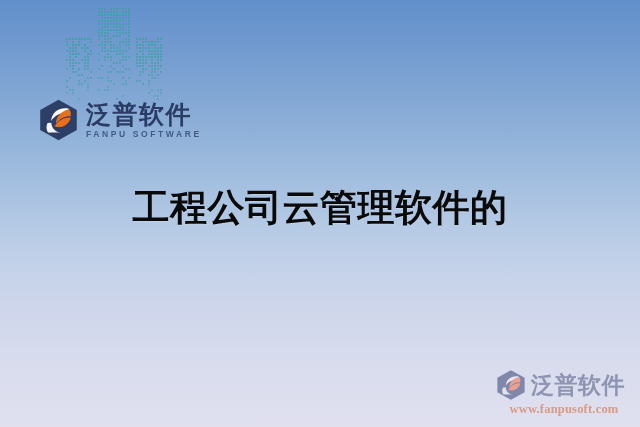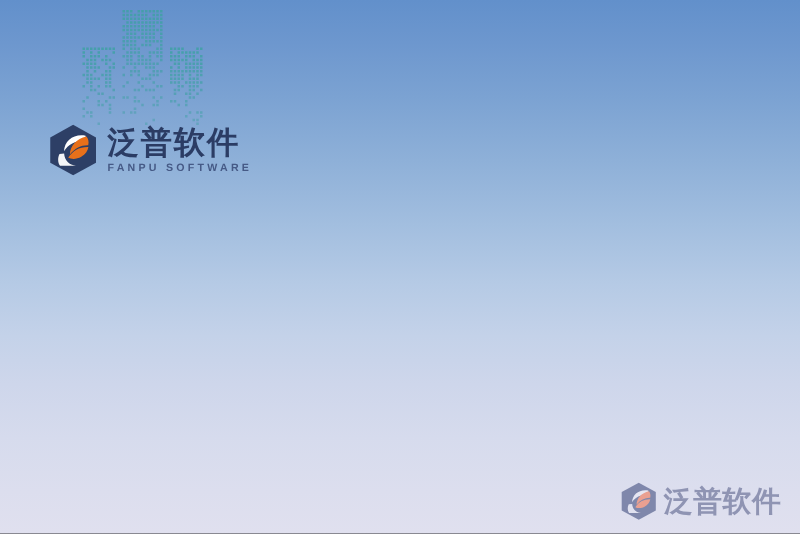--- a/index.html
+++ b/index.html
@@ -519,30 +519,32 @@
         <path d="M13.3 23.8 C13.6 29.4 17.5 33.2 22.8 33.6 L10.0 33.6 C8.2 31.0 8.0 27.0 9.6 24.1 Z" fill="#ffffff" opacity="0.95"></path>
       </svg>
     </span>
     <span class="words">
       <span class="cn">泛普软件</span>
       <span class="en">FANPU SOFTWARE</span>
     </span>
   </div>
 
   <div id="title">
+    <span class="line">工程公司云管理软件的</span>
   </div>
 
   <div id="watermark">
     <div class="wm-row">
       <span class="wm-mark">
         <svg class="wm-mark" viewBox="0 0 41 42" xmlns="http://www.w3.org/2000/svg" aria-hidden="true">
           <polygon points="20.5,1.5 38.4,11.4 38.4,30.6 20.5,40.5 2.6,30.6 2.6,11.4" fill="#7f87ab"></polygon>
           <path d="M30.5 9.8 C21.2 8.2 13.8 13.8 13.5 22.1 C16.8 16.6 23.2 13.5 30.6 13.9 Z" fill="#e6e6f2"></path>
           <path d="M31.2 10.5 C23.2 12.3 18.3 18.0 18.2 24.6 C22.4 19.6 27.1 17.2 32.5 17.4 C33.2 14.9 32.6 12.2 31.2 10.5 Z" fill="#eaa091"></path>
           <path d="M32.6 18.8 C25.7 18.6 20.4 21.6 16.9 27.2 C19.6 28.6 23.7 28.4 27.0 26.5 C30.2 24.7 32.2 21.7 32.6 18.8 Z" fill="#eaa091"></path>
           <path d="M13.6 23.9 C13.9 29.3 17.7 33.0 22.8 33.4 L10.4 33.4 C8.6 30.9 8.4 27.0 10.0 24.2 Z" fill="#e6e6f2" opacity="0.95"></path>
         </svg>
       </span>
       <span class="wm-cn">泛普软件</span>
     </div>
+    <div class="wm-url">www.fanpusoft.com</div>
   </div>
 
 </div>
 
 </body></html>

